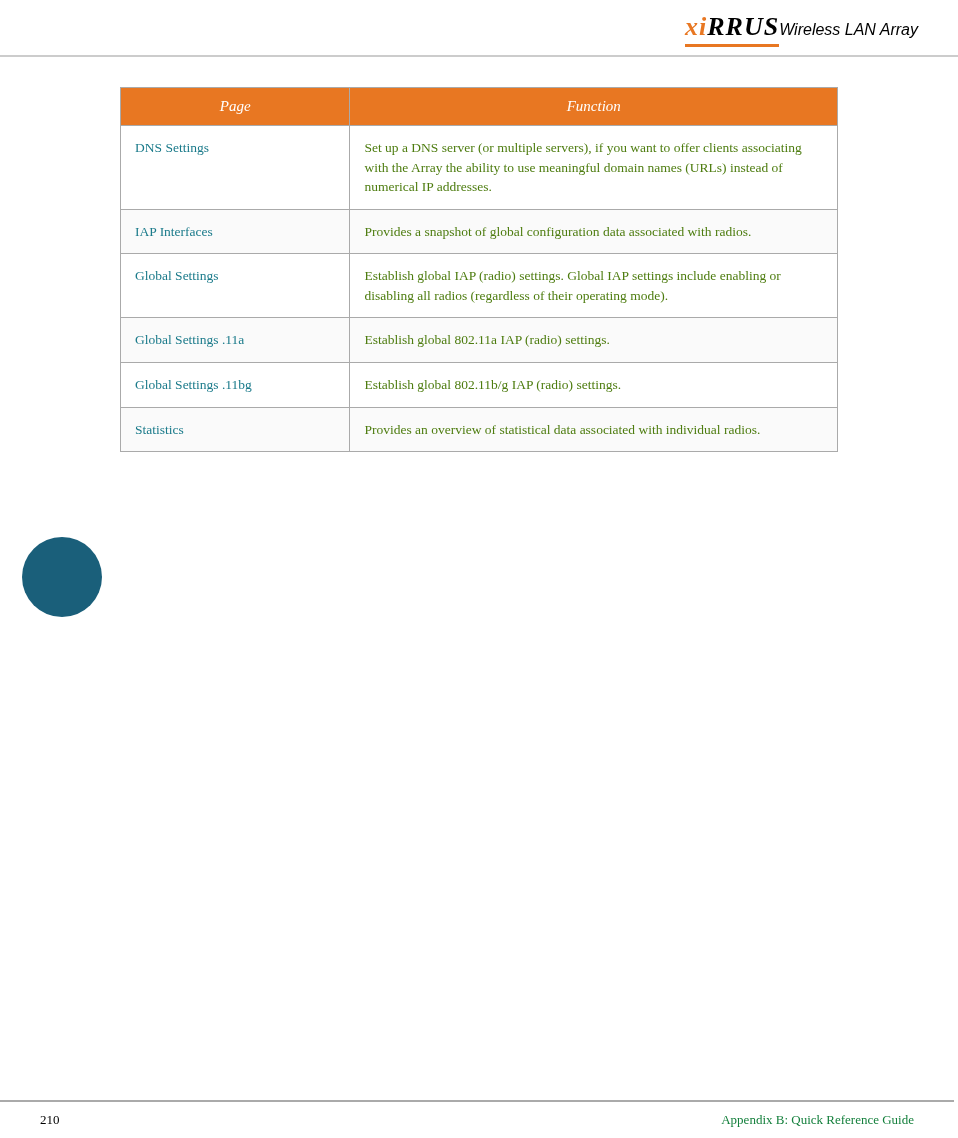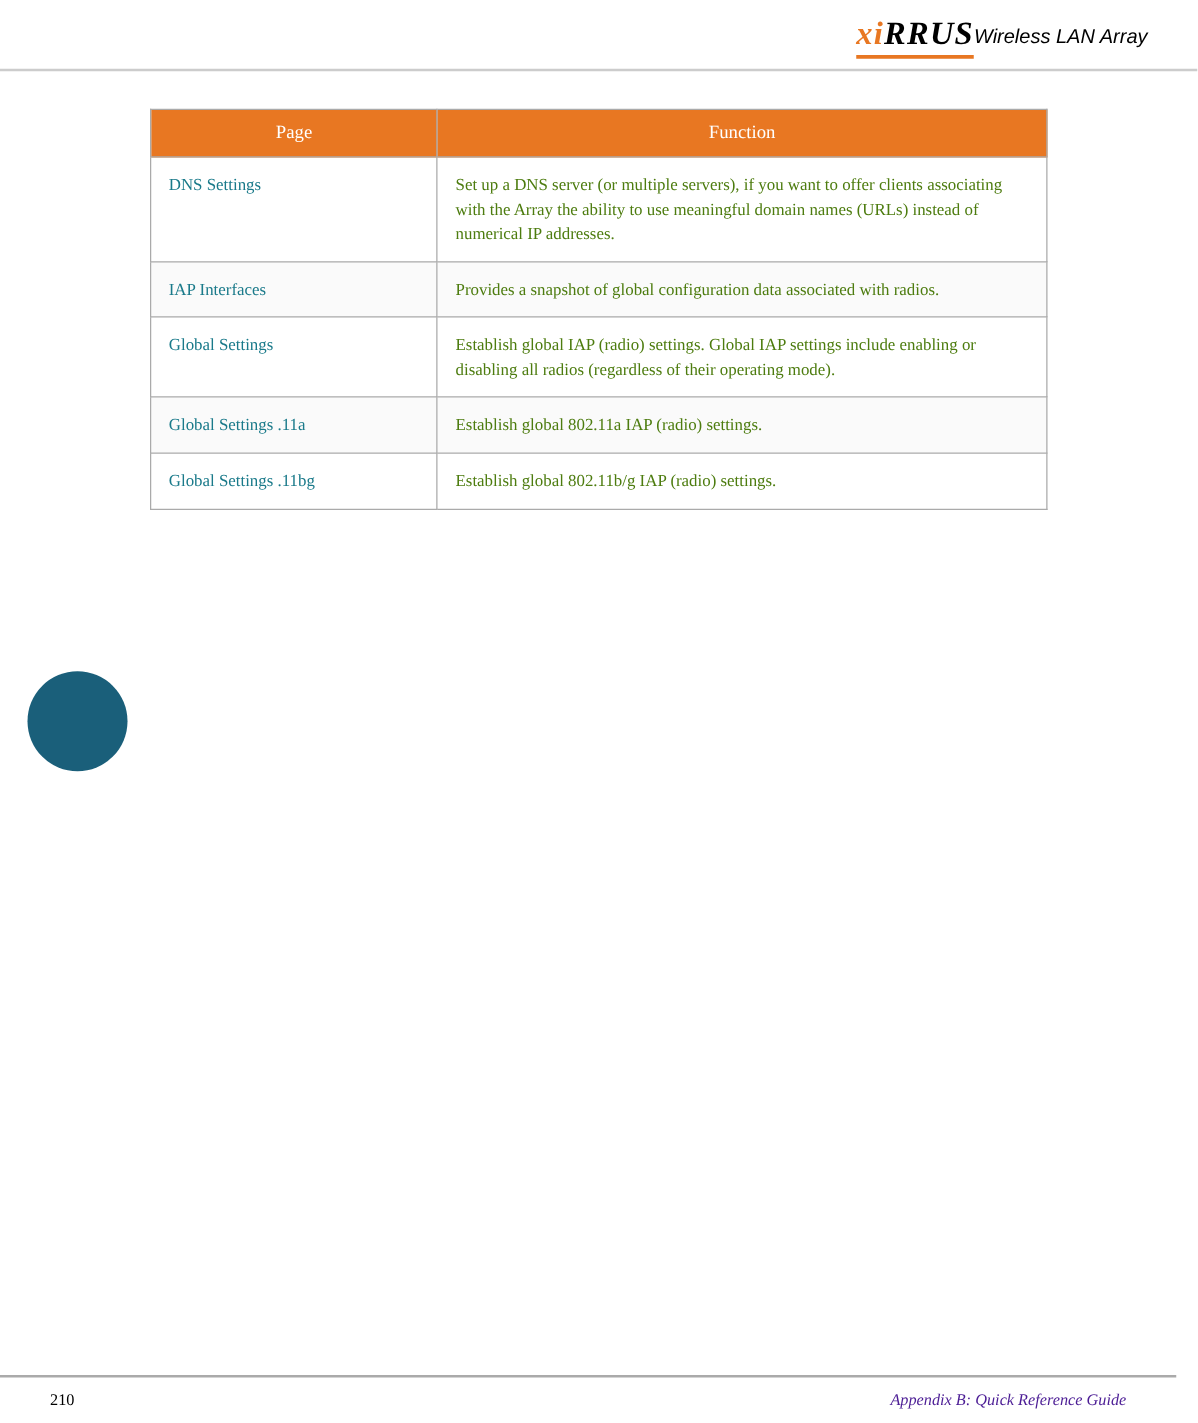--- a/index.html
+++ b/index.html
@@ -68,20 +68,21 @@
 
     .data-table th {
       background-color: #e87722;
       color: #ffffff;
       text-align: center;
       padding: 10px 14px;
       font-size: 15px;
       font-weight: normal;
       font-family: Georgia, serif;
       border: 1px solid #aaaaaa;
+      font-style: italic;
     }
 
     .data-table td {
       padding: 12px 14px;
       vertical-align: top;
       border: 1px solid #aaaaaa;
       font-size: 13.5px;
       line-height: 1.45;
     }
 
@@ -97,38 +98,37 @@
 
     .data-table tr:nth-child(even) {
       background-color: #fafafa;
     }
 
     
     .footer {
       position: absolute;
       bottom: 0;
       left: 0;
-      right: 17px;
+      right: 4px;
       border-top: 2px solid #aaaaaa;
       padding: 10px 40px;
       display: flex;
       justify-content: space-between;
       align-items: center;
       font-size: 13px;
       color: #555555;
       font-family: Georgia, serif;
     }
 
     .footer-page {
       color: #000000;
     }
 
     .footer-guide {
-      color: #4c1d95;
-      font-style: italic;
+      color: #15803d;
     }
   </style>
 </head>
 <body>
 
 <div class="header">
   <div class="logo-container">
     <div>
       <div style="font-size:26px; font-weight:bold; letter-spacing:1px; font-style:italic;">
         <span style="color:#e87722;">xi</span><span style="color:#000000;">RRUS</span>
@@ -164,20 +164,24 @@
           <td class="function-col">Establish global IAP (radio) settings. Global IAP settings include enabling or disabling all radios (regardless of their operating mode).</td>
         </tr>
         <tr>
           <td class="page-col">Global Settings .11a</td>
           <td class="function-col">Establish global 802.11a IAP (radio) settings.</td>
         </tr>
         <tr>
           <td class="page-col">Global Settings .11bg</td>
           <td class="function-col">Establish global 802.11b/g IAP (radio) settings.</td>
         </tr>
+        <tr>
+          <td class="page-col">Statistics</td>
+          <td class="function-col">Provides an overview of statistical data associated with individual radios.</td>
+        </tr>
       </tbody>
   </table>
 
 </div>
 
 <div class="footer">
   <span class="footer-page">210</span>
   <span class="footer-guide">Appendix B: Quick Reference Guide</span>
 </div>
 

